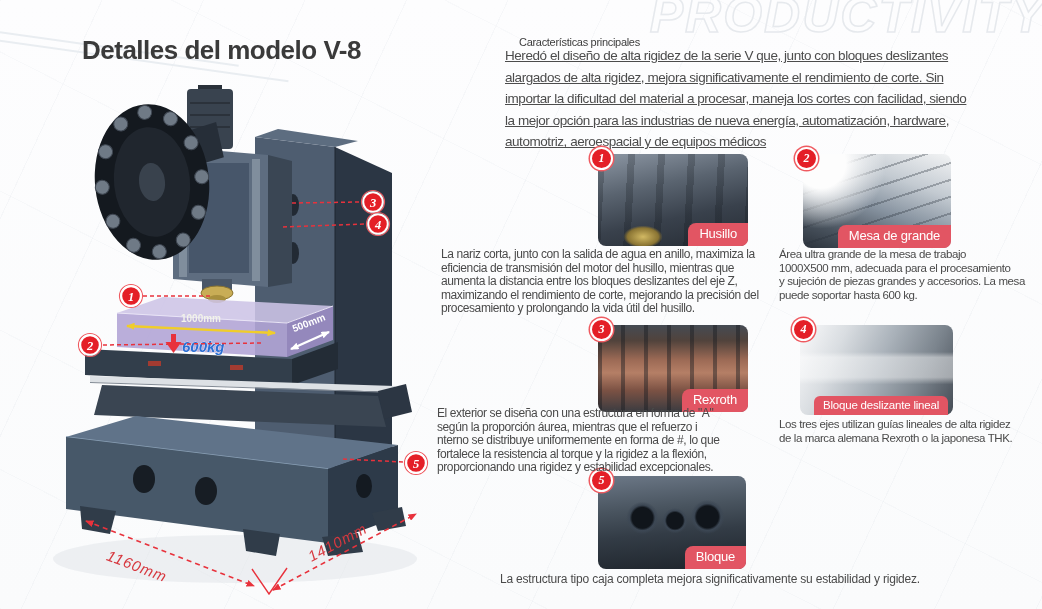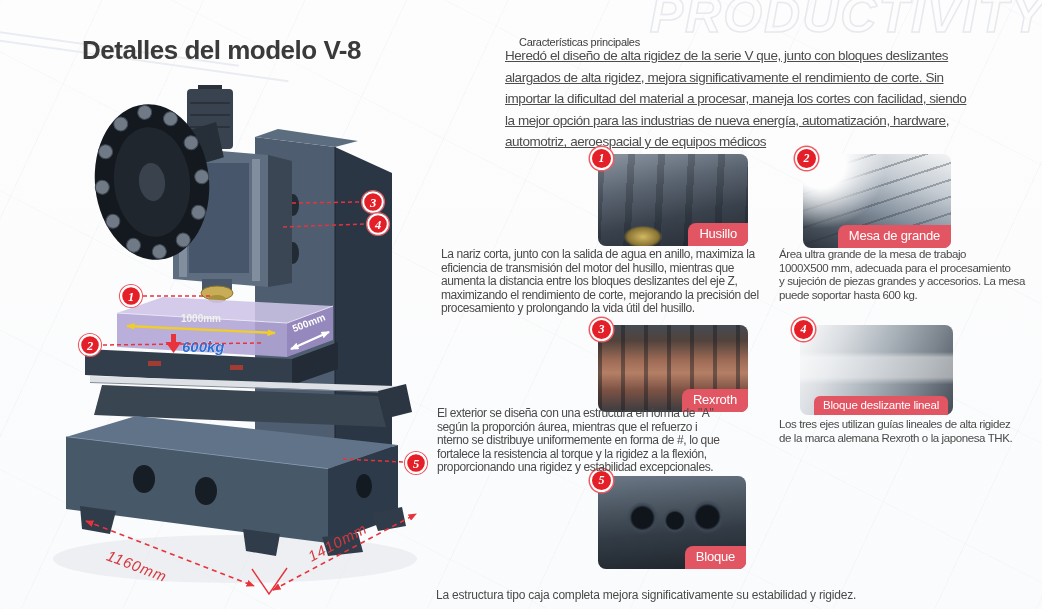--- a/index.html
+++ b/index.html
@@ -42,22 +42,22 @@
   .ftext{
     position:absolute;margin:0;z-index:2;
     font-size:12px;line-height:13.6px;letter-spacing:-0.4px;color:#4a4a4a;
     white-space:pre;
   }
   .t1{left:413px;top:248px;width:380px;margin-left:28px;}
   .t2{left:779px;top:248px;width:264px;font-size:11.5px;}
   .t3{left:437px;top:407px;width:380px;}
   .t4{left:779px;top:418px;width:266px;font-size:11.5px;}
   .footer-line{
-    position:absolute;left:420px;top:572px;width:500px;margin:16px;z-index:2;
-    font-size:12px;letter-spacing:-0.2px;text-align:left;color:#4a4a4a;
+    position:absolute;left:420px;top:572px;width:500px;margin:0;z-index:2;
+    font-size:12px;letter-spacing:-0.2px;text-align:right;color:#4a4a4a;
   }
   .card{position:absolute;z-index:2;}
   .c1{left:598px;top:154px;width:150px;height:92px;}
   .c2{left:803px;top:154px;width:148px;height:94px;}
   .c3{left:598px;top:325px;width:150px;height:87px;}
   .c4{left:800px;top:325px;width:153px;height:90px;}
   .c5{left:598px;top:476px;width:148px;height:93px;}
   .photo{position:absolute;inset:0;border-radius:8px;overflow:hidden;}
   .p1{background-image:
       radial-gradient(ellipse 28px 16px at 30% 90%, #d2b963 0%, #8a7433 55%, transparent 70%),

